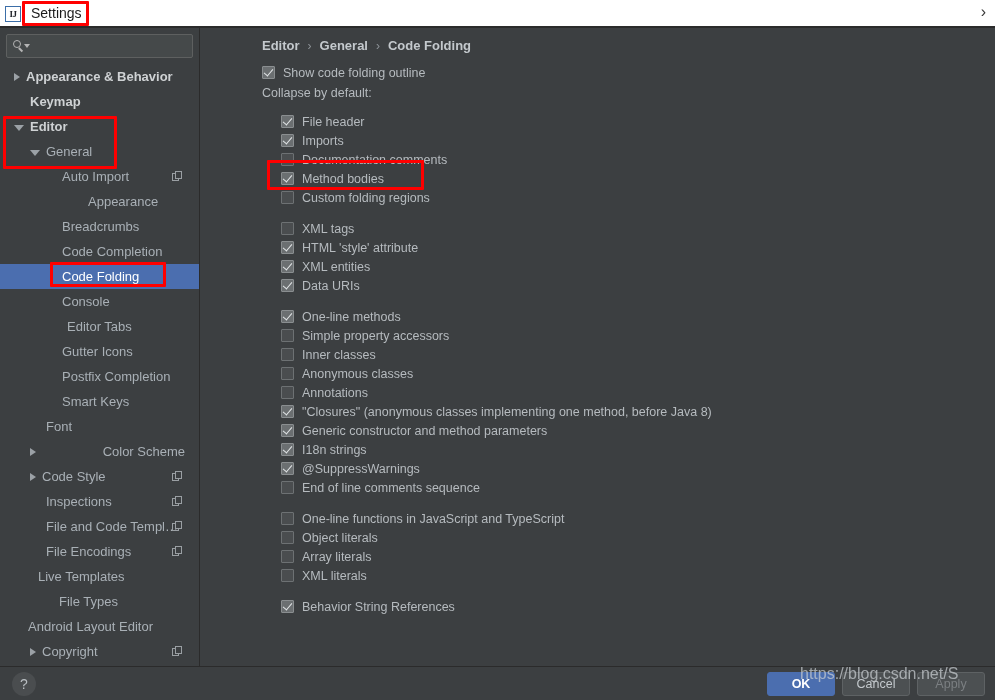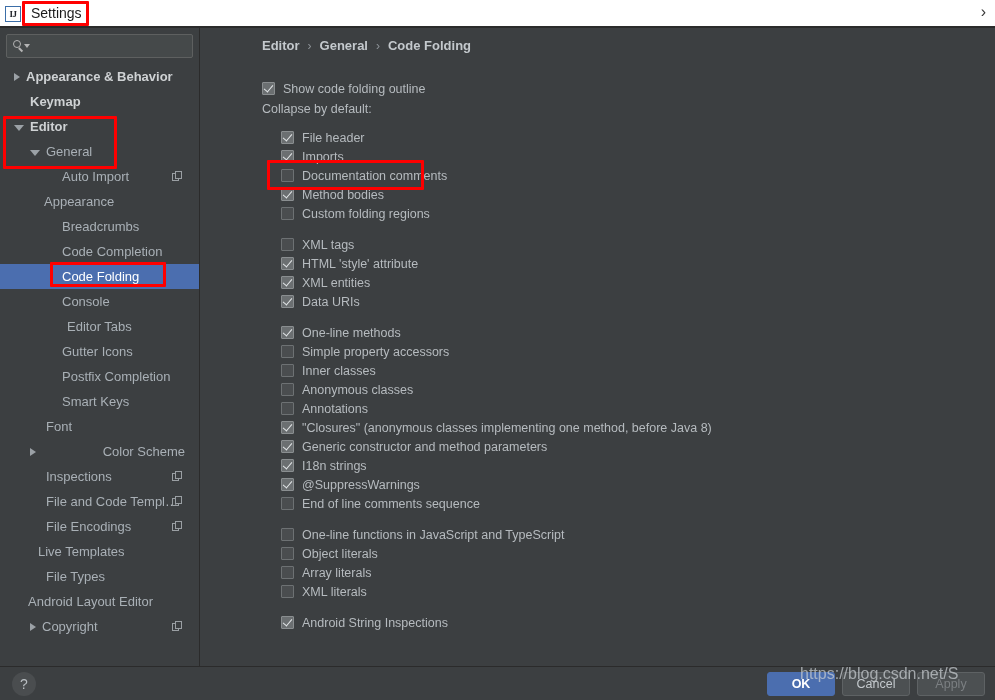--- a/index.html
+++ b/index.html
@@ -236,21 +236,21 @@
           <span class="label">General</span>
         </div>
         <div class="tree-row" style="padding-left: 62px;">
           <span class="arrow none" style="width: 0px; margin-right: 0px;"></span>
           <span class="label">Auto Import</span>
           <span class="copy-icon">
             <span class="b b1"></span>
             <span class="b b2"></span>
           </span>
         </div>
-        <div class="tree-row" style="padding-left: 44px;">
+        <div class="tree-row" style="padding-left: 88px;">
           <span class="arrow none" style="width: 0px; margin-right: 0px;"></span>
           <span class="label">Appearance</span>
         </div>
         <div class="tree-row" style="padding-left: 62px;">
           <span class="arrow none" style="width: 0px; margin-right: 0px;"></span>
           <span class="label">Breadcrumbs</span>
         </div>
         <div class="tree-row" style="padding-left: 62px;">
           <span class="arrow none" style="width: 0px; margin-right: 0px;"></span>
           <span class="label">Code Completion</span>
@@ -279,20 +279,28 @@
           <span class="arrow none" style="width: 0px; margin-right: 0px;"></span>
           <span class="label">Smart Keys</span>
         </div>
         <div class="tree-row" style="padding-left: 46px;">
           <span class="arrow none" style="width: 0px; margin-right: 0px;"></span>
           <span class="label">Font</span>
         </div>
         <div class="tree-row" style="padding-left: 30px; justify-content: space-between;">
           <span class="arrow "></span>
           <span class="label">Color Scheme</span>
+        </div>
+        <div class="tree-row" style="padding-left: 30px;">
+          <span class="arrow "></span>
+          <span class="label">Code Style</span>
+          <span class="copy-icon">
+            <span class="b b1"></span>
+            <span class="b b2"></span>
+          </span>
         </div>
         <div class="tree-row" style="padding-left: 46px;">
           <span class="arrow none" style="width: 0px; margin-right: 0px;"></span>
           <span class="label">Inspections</span>
           <span class="copy-icon">
             <span class="b b1"></span>
             <span class="b b2"></span>
           </span>
         </div>
         <div class="tree-row" style="padding-left: 46px;">
@@ -308,21 +316,21 @@
           <span class="label">File Encodings</span>
           <span class="copy-icon">
             <span class="b b1"></span>
             <span class="b b2"></span>
           </span>
         </div>
         <div class="tree-row" style="padding-left: 38px;">
           <span class="arrow none" style="width: 0px; margin-right: 0px;"></span>
           <span class="label">Live Templates</span>
         </div>
-        <div class="tree-row" style="padding-left: 46px;">
+        <div class="tree-row" style="padding-left: 46px; margin-left: 13px;">
           <span class="arrow none" style="width: 0px; margin-right: 0px;"></span>
           <span class="label">File Types</span>
         </div>
         <div class="tree-row" style="padding-left: 28px;">
           <span class="arrow none" style="width: 0px; margin-right: 0px;"></span>
           <span class="label">Android Layout Editor</span>
         </div>
         <div class="tree-row" style="padding-left: 30px;">
           <span class="arrow "></span>
           <span class="label">Copyright</span>
@@ -337,21 +345,21 @@
 
   <div class="main">
     <div class="breadcrumb" id="breadcrumb">
         <span>Editor</span>
         <span class="sep">›</span>
         <span>General</span>
         <span class="sep">›</span>
         <span>Code Folding</span>
       </div>
 
-    <div style="margin-top:26px; margin-left:9px;">
+    <div style="margin-top:10px; margin-left:9px;">
       <div class="opt">
         <span class="cb" id="cb-outline">
             <span class="tick"></span>
           </span>
         <span>Show code folding outline</span>
       </div>
       <div class="label-line" style="margin-left:0; margin-top:4px;">Collapse by default:</div>
     </div>
 
     <div id="groups" style="margin-top:12px;">
@@ -475,21 +483,21 @@
           <div class="opt">
             <span class="cb off"></span>
             <span>XML literals</span>
           </div>
         </div>
         <div class="grp" style="margin-top: 12px;">
           <div class="opt">
             <span class="cb">
               <span class="tick"></span>
             </span>
-            <span>Android String Inspections</span>
+            <span>Behavior String References</span>
           </div>
         </div>
       </div>
   </div>
 
   <div class="bottombar">
     <div class="help-btn">?</div>
     <div class="btns" id="footer-buttons">
         <div class="btn primary">OK</div>
         <div class="btn ">Cancel</div>

